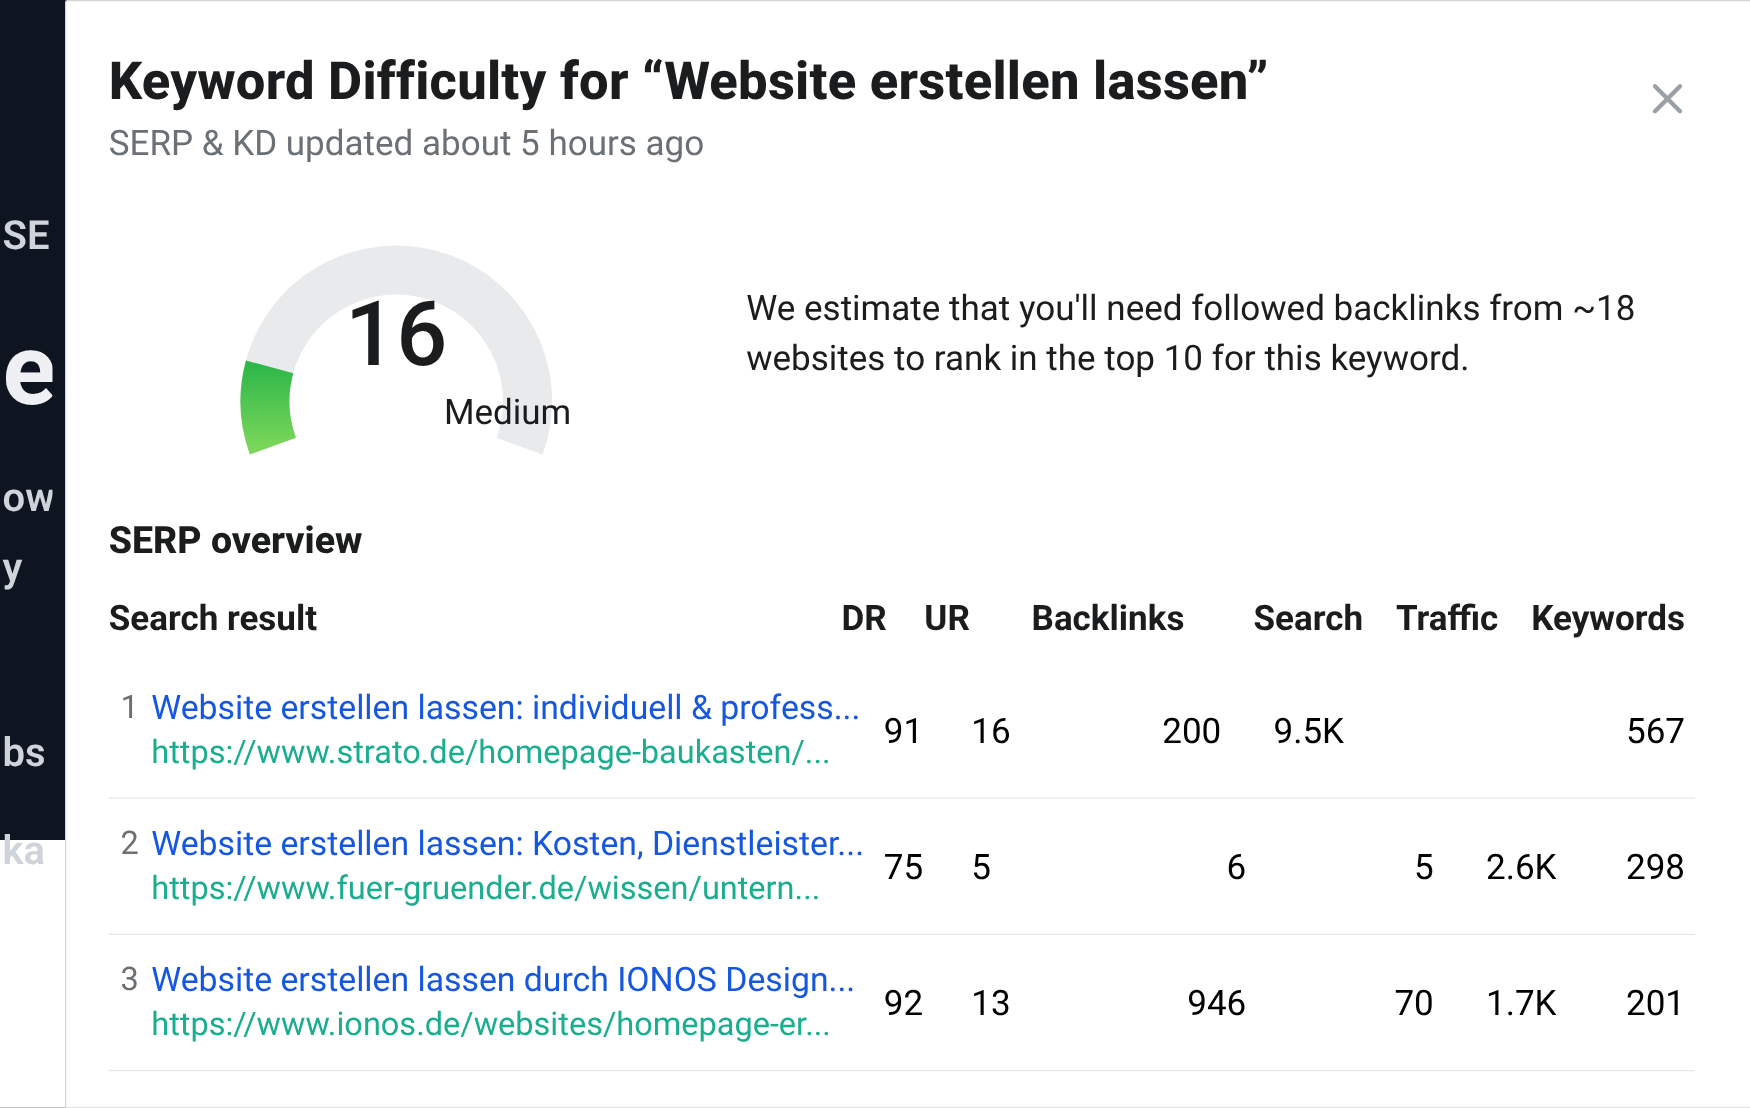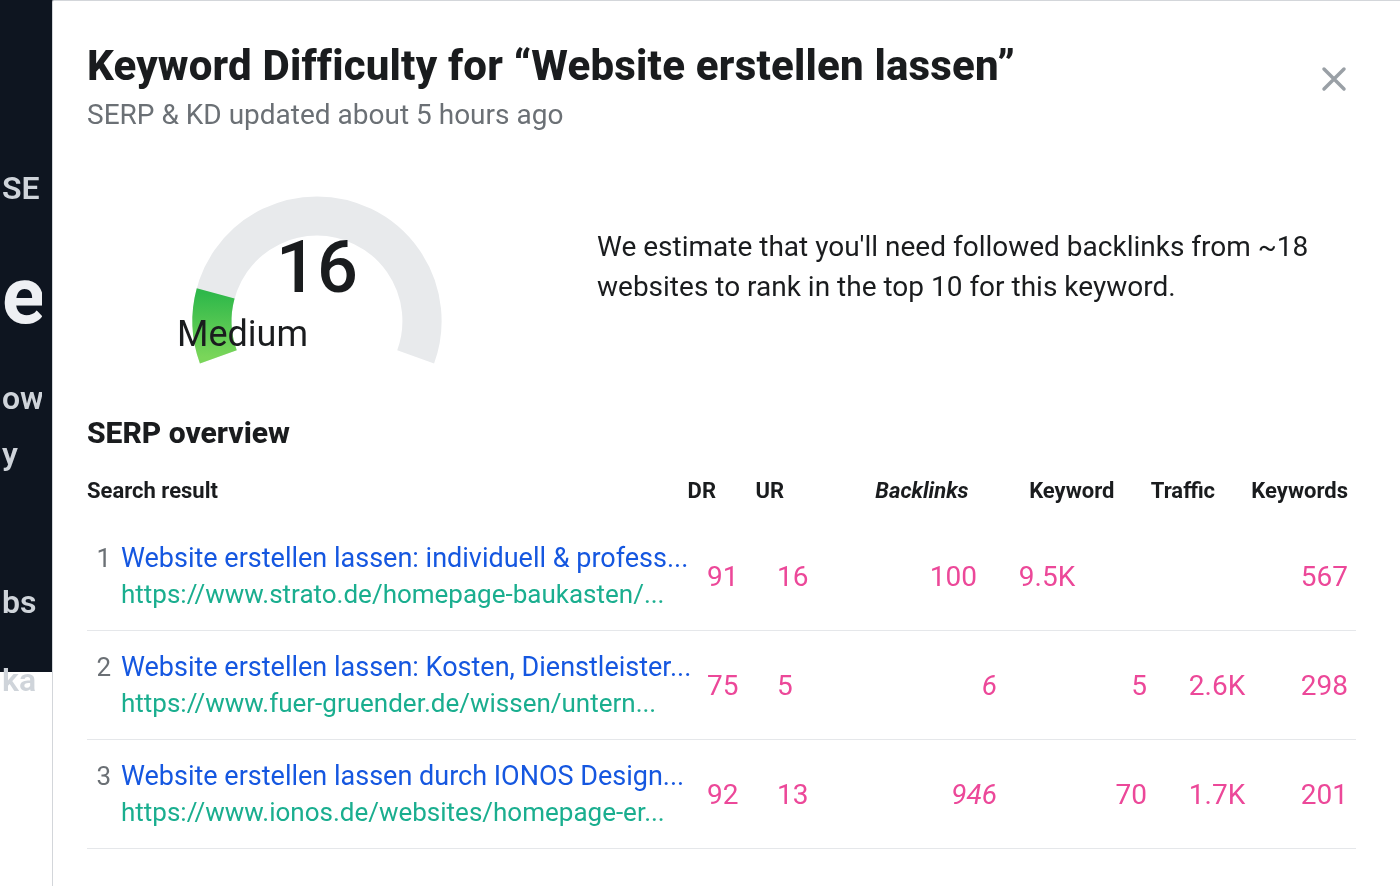--- a/index.html
+++ b/index.html
@@ -12,39 +12,39 @@
   .modal-inner{padding:36px 44px 0 34px;}
   .close-btn{position:absolute;top:56px;right:44px;width:44px;height:44px;display:flex;align-items:center;justify-content:center;color:#9aa0a6;cursor:pointer;}
   .close-btn svg{width:30px;height:30px;}
   h1{margin:4px 0 8px 0;font-size:42px;font-weight:800;letter-spacing:0.2px;color:#1a1c1e;}
   .subtitle{margin:0 0 30px 0;font-size:28px;color:#6b7075;font-weight:400;}
   .kd-row{display:flex;align-items:center;gap:50px;margin:36px 0 48px 0;}
   .gauge-wrap{width:460px;display:flex;flex-direction:column;align-items:center;justify-content:center;}
   .gauge{position:relative;width:280px;height:200px;}
   .gauge svg{position:absolute;inset:0;overflow:visible;}
   .gauge-value{position:absolute;left:0;right:0;top:58px;text-align:center;font-size:72px;font-weight:500;color:#1a1c1e;}
-  .gauge-label{position:absolute;left:0;right:0;top:146px;text-align:left;font-size:36px;color:#1a1c1e;}
+  .gauge-label{position:absolute;left:0;right:0;top:146px;text-align:right;font-size:28px;color:#1a1c1e;}
   .estimate{flex:1;font-size:28px;line-height:40px;color:#1a1c1e;padding-right:40px;}
   h2{margin:26px 0 18px 0;font-size:30px;font-weight:800;color:#1a1c1e;}
   .table{width:100%;}
-  .thead{display:flex;font-size:22px;font-weight:700;color:#1a1c1e;padding:10px 0 18px 0;border-bottom:1px solid transparent;}
+  .thead{display:flex;font-size:28px;font-weight:700;color:#1a1c1e;padding:10px 0 18px 0;border-bottom:1px solid transparent;}
   .trow{display:flex;align-items:center;padding:18px 0;border-bottom:1px solid #e5e7ea;}
   .col{box-sizing:border-box;}
   .c-search{width:620px;display:flex;gap:10px;}
   .c-dr{width:70px;text-align:left;}
   .c-ur{width:70px;text-align:left;}
-  .c-back{width:170px;text-align:right;padding-right:20px;font-style:italic;}
+  .c-back{width:170px;text-align:right;padding-right:20px;}
   .c-dom{width:150px;text-align:right;padding-right:20px;}
   .c-traf{width:120px;text-align:center;padding-right:20px;}
   .c-key{flex:1;text-align:right;padding-right:8px;}
   .rank{width:24px;text-align:right;color:#6b7075;font-size:26px;line-height:32px;padding-top:2px;}
   .res-text{flex:1;min-width:0;}
   .res-title{color:#1557e0;font-size:27px;line-height:36px;white-space:nowrap;overflow:hidden;text-overflow:ellipsis;display:block;}
   .res-url{color:#1aae8f;font-size:26px;line-height:36px;white-space:nowrap;overflow:hidden;text-overflow:ellipsis;display:block;}
-  .cell-val{font-size:28px;color:#ec4899;}
+  .cell-val{font-size:28px;color:#000000;}
 </style>
 </head>
 <body>
 
 <div class="backdrop">
   <div class="light"></div>
   <div class="sidebar-hint">
     <div>SE</div>
     <div style="height:40px"></div>
     <div style="font-size:80px;color:#eef0f3;font-weight:700;height:90px;">e</div>
@@ -89,36 +89,36 @@
     </div>
 
     <h2>SERP overview</h2>
 
     <div class="table">
       <div class="thead">
         <div class="col c-search">Search result</div>
         <div class="col c-dr">DR</div>
         <div class="col c-ur">UR</div>
         <div class="col c-back">Backlinks</div>
-        <div class="col c-dom">Keyword</div>
+        <div class="col c-dom">Search</div>
         <div class="col c-traf">Traffic</div>
         <div class="col c-key">Keywords</div>
       </div>
       <div id="rows">
           <div class="trow">
             <div class="col c-search">
               <div class="rank">1</div>
               <div class="res-text">
                 <a class="res-title">Website erstellen lassen: individuell &amp; profess...</a>
                 <a class="res-url">https://www.strato.de/homepage-baukasten/...</a>
               </div>
             </div>
             <div class="col c-dr cell-val">91</div>
             <div class="col c-ur cell-val">16</div>
-            <div class="col c-dom cell-val">100</div>
+            <div class="col c-dom cell-val">200</div>
             <div class="col c-traf cell-val">9.5K</div>
             <div class="col c-key cell-val">567</div>
           </div>
           <div class="trow">
             <div class="col c-search">
               <div class="rank">2</div>
               <div class="res-text">
                 <a class="res-title">Website erstellen lassen: Kosten, Dienstleister...</a>
                 <a class="res-url">https://www.fuer-gruender.de/wissen/untern...</a>
               </div>

